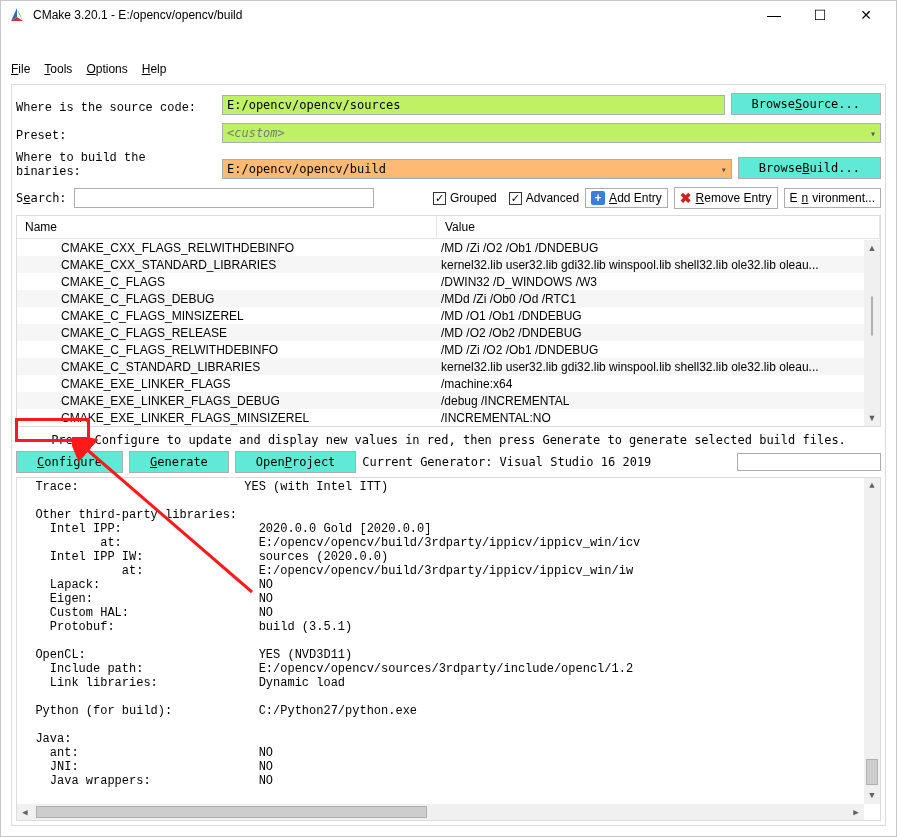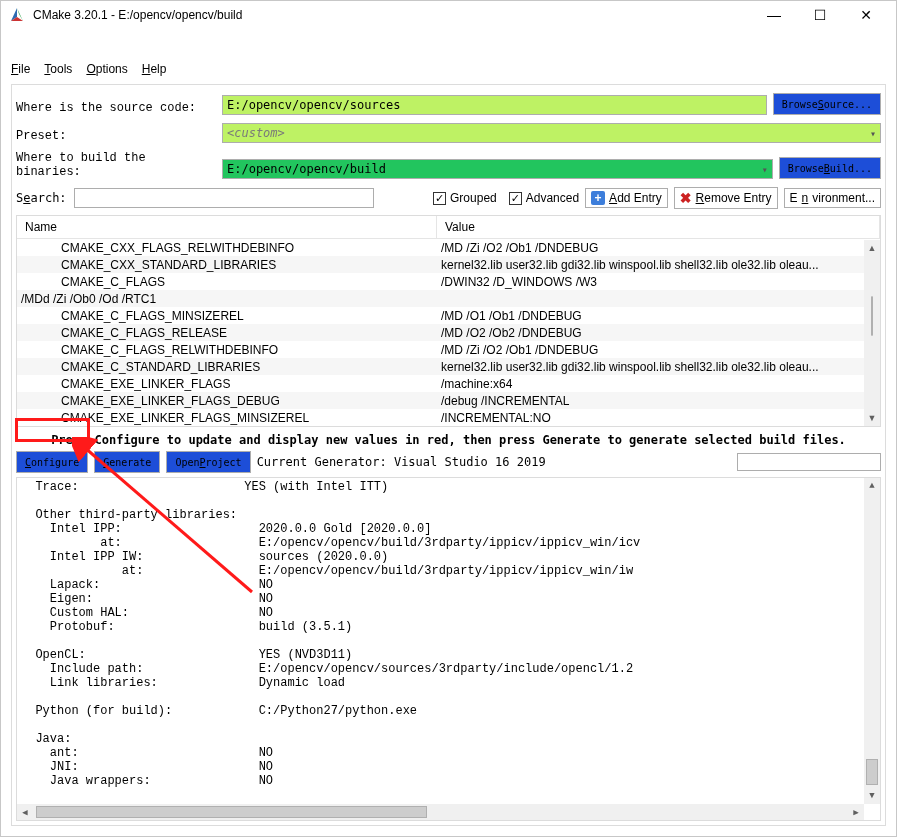--- a/index.html
+++ b/index.html
@@ -23,26 +23,26 @@
   .menubar { padding: 4px 10px 8px; display:flex; gap:14px; font-size:12px;margin-top:31px;}
   .menubar .menu { }
   .menubar .menu u { text-decoration:underline; }
   .content { margin: 0 10px 10px; border:1px solid #dcdcdc; flex:1; display:flex; flex-direction:column; padding:4px; overflow:hidden;}
   .formrow { display:flex; align-items:flex-end; gap:6px; margin:4px 0; font-family: Consolas, "Courier New", monospace; font-size:12px;}
   .formrow .label { width:200px; }
   .formrow input[type=text], .formrow .select {
     flex:1; border:1px solid #adadad; height:20px; padding:1px 4px; font-family:Consolas,monospace; font-size:12px; background:#bef264;
   }
   .formrow .select { display:flex; align-items:center; justify-content:space-between;}
-  .formrow .select.pathsel { background:#22c55e;}
+  .formrow .select.pathsel { background:#fdba74;}
   .formrow .select .caret { font-size:10px; color:#555; }
   .preset-select { background:#f4f4f4; color:#7a7a7a; font-style:italic; border:1px solid #adadad; }
   .btn {
-    border:1px solid #adadad; background:#1d4ed8; padding:2px 8px; height:22px; display:inline-flex;
-    align-items:center; font-family:Consolas,"Segoe UI",monospace; font-size:10px; cursor:default;
+    border:1px solid #adadad; background:#5eead4; padding:2px 20px; height:22px; display:inline-flex;
+    align-items:center; font-family:Consolas,"Segoe UI",monospace; font-size:12px; cursor:default;
   }
   .searchrow { display:flex; align-items:center; gap:6px; margin:4px 0 6px; font-family:Consolas,monospace;}
   .searchrow .label { width:52px;}
   .searchrow input { width:300px; border:1px solid #adadad; height:20px; padding:1px 4px;}
   .chkwrap { display:inline-flex; align-items:center; gap:4px; margin-left:6px; font-family:"Segoe UI",Tahoma,sans-serif;}
   .chkwrap .cb { width:13px; height:13px; border:1px solid #333; display:inline-flex; align-items:center; justify-content:center; font-size:11px; line-height:1;}
   .toolbtn { border:1px solid #adadad; background:#fff; padding:2px 5px; display:inline-flex; align-items:center; gap:4px; font-family:"Segoe UI",Tahoma,sans-serif;}
   .plus { color:#fff; background:#3d7edb; width:14px; height:14px; display:inline-flex; align-items:center; justify-content:center; font-weight:bold; border-radius:2px; font-size:12px;}
   .cross { color:#c22; font-weight:bold; font-size:14px;}
 
@@ -57,21 +57,21 @@
   .listrow .col-name { padding-left:44px; white-space:nowrap; overflow:hidden;}
   .listrow .col-value { padding-left:4px; white-space:nowrap; overflow:hidden; text-overflow:ellipsis;}
   .vscroll {
     position:absolute; right:0; top:24px; bottom:0; width:16px; background:#f0f0f0;
     display:flex; flex-direction:column; align-items:center; justify-content:space-between;
   }
   .vscroll .arrow { height:16px; width:16px; display:flex; align-items:center; justify-content:center; font-size:9px; color:#606060;}
   .vscroll .thumb { flex:1; }
   .vscroll .bar { background:#cdcdcd; border:1px solid #b0b0b0; border-radius:2px; height:40px; margin:0 2px;}
 
-  .hint { text-align:center; font-family:Consolas,monospace; font-size:12px; margin:6px 0 4px;font-weight:bold; }
+  .hint { text-align:center; font-family:Consolas,monospace; font-size:12px; margin:6px 0 4px; }
   .actionrow { display:flex; align-items:center; gap:6px; margin-bottom:4px; }
   .actionrow .status { font-family:Consolas,monospace; margin-left:0;}
   .progress { width:144px; height:18px; border:1px solid #adadad; background:#fff; margin-left:auto;}
 
   .output {
     border:1px solid #dcdcdc; flex:1; position:relative; font-family:Consolas,"Courier New",monospace;
     font-size:12px; white-space:pre; overflow:hidden; padding:2px 2px 16px 4px;
   }
   .output .vs { position:absolute; right:0; top:0; bottom:16px; width:16px; background:#f0f0f0; display:flex; flex-direction:column;}
   .output .vs .arrow{height:16px;display:flex;align-items:center;justify-content:center;font-size:9px;color:#606060;}
@@ -170,20 +170,21 @@
           </div>
           <div class="listrow">
             <div class="col-name">CMAKE_CXX_STANDARD_LIBRARIES</div>
             <div class="col-value">kernel32.lib user32.lib gdi32.lib winspool.lib shell32.lib ole32.lib oleau...</div>
           </div>
           <div class="listrow">
             <div class="col-name">CMAKE_C_FLAGS</div>
             <div class="col-value">/DWIN32 /D_WINDOWS /W3</div>
           </div>
           <div class="listrow">
+            <div class="col-name">CMAKE_C_FLAGS_DEBUG</div>
             <div class="col-value">/MDd /Zi /Ob0 /Od /RTC1</div>
           </div>
           <div class="listrow">
             <div class="col-name">CMAKE_C_FLAGS_MINSIZEREL</div>
             <div class="col-value">/MD /O1 /Ob1 /DNDEBUG</div>
           </div>
           <div class="listrow">
             <div class="col-name">CMAKE_C_FLAGS_RELEASE</div>
             <div class="col-value">/MD /O2 /Ob2 /DNDEBUG</div>
           </div>

